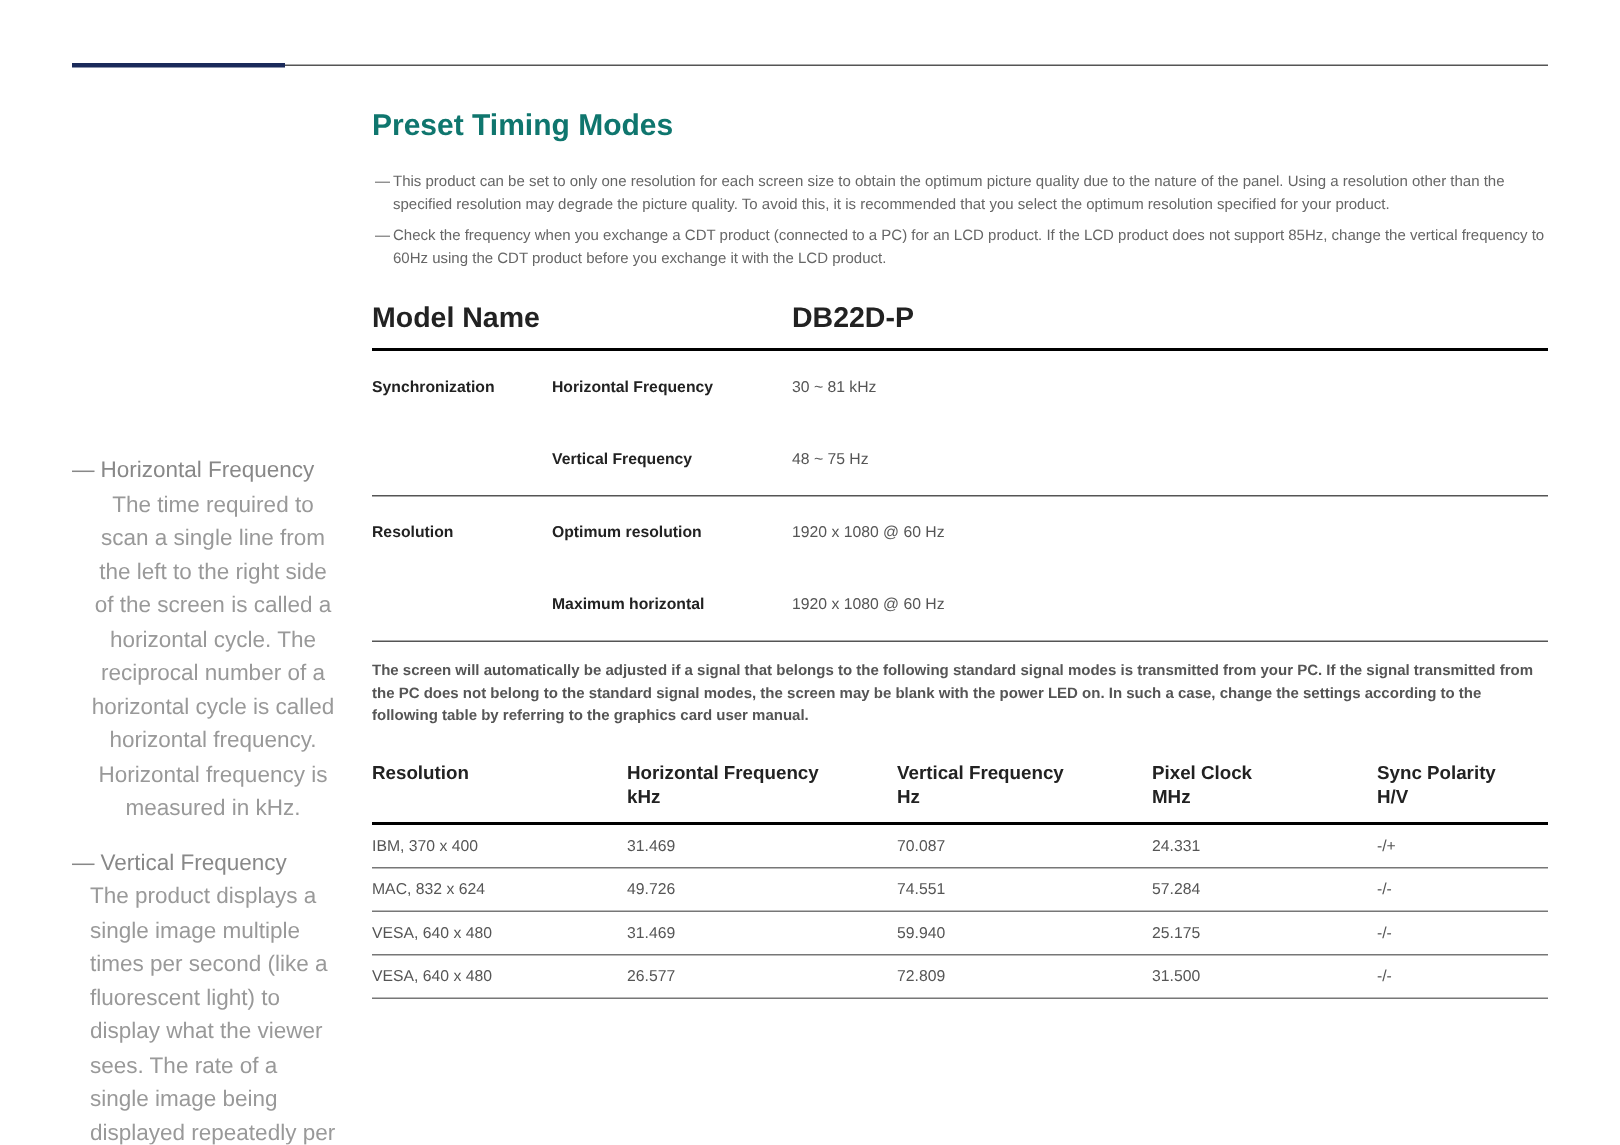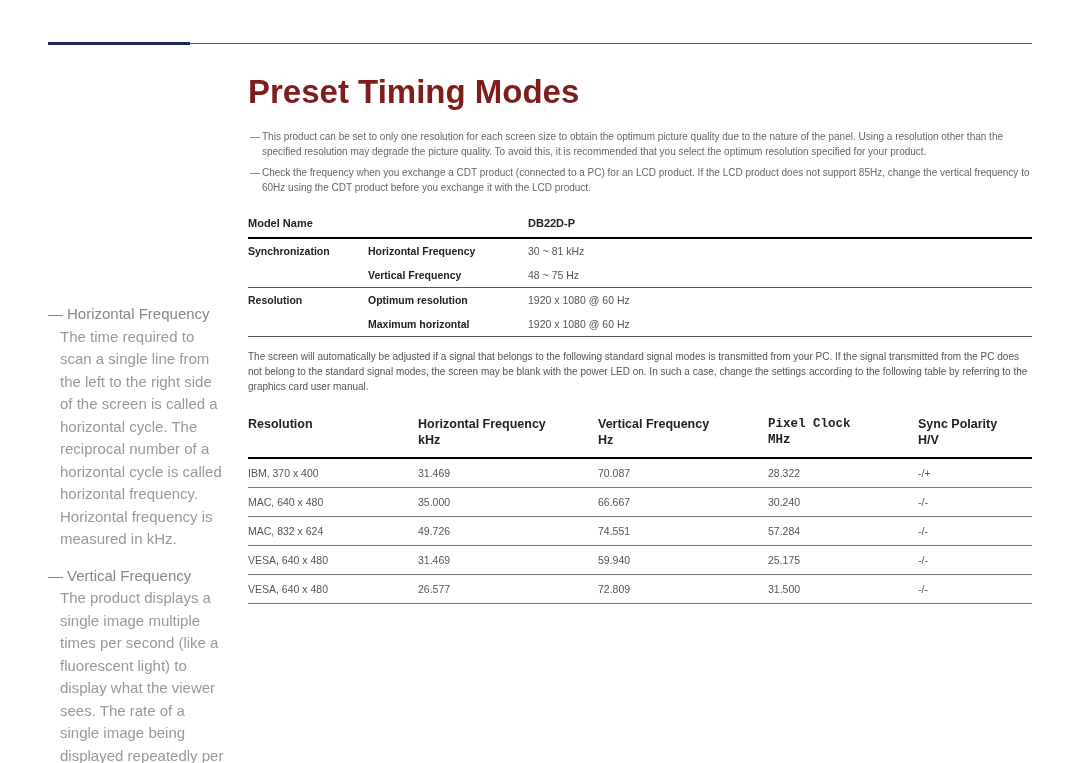--- a/index.html
+++ b/index.html
@@ -17,53 +17,53 @@
   }
   .top-rule .dark { border-top: 3px solid #1a2a5a; width: 142px; }
   .top-rule .light { border-top: 1px solid #555; flex: 1; margin-top:1px; }
   .layout { display: flex; gap: 24px; }
   .sidebar { width: 176px; font-size: 15px; color: #888; line-height: 1.5; }
   .side-block { margin-bottom: 14px; }
   .side-title { color: #888; margin-bottom: 4px; }
   .side-dash { color:#888; display:inline-block; margin-right:4px;}
   .side-body { color: #999; }
   .main { flex: 1; }
-  h1 { color: #7f1d1d; font-size: 33px; font-weight: 700; margin-bottom: 18px; }
+  h1 { color: #0f766e; font-size: 20px; font-weight: 700; margin-bottom: 18px; }
   .notes { font-size: 10px; color: #666; line-height: 1.5; margin-bottom: 14px; }
   .note-item { display:flex; margin-bottom:6px; }
   .note-dash { width:14px; flex:none; text-align:left; padding-left:2px; color:#666;}
   .note-text { flex:1; }
   .spec-table { width:100%; border-collapse: collapse; font-size: 10.5px; margin-bottom: 12px;}
-  .spec-table .hdr td { font-weight: 700; font-size: 11px; padding: 8px 0; border-bottom: 2px solid #000;}
-  .spec-table td { padding: 6px 0; vertical-align: top; }
+  .spec-table .hdr td { font-weight: 700; font-size: 19px; padding: 8px 0; border-bottom: 2px solid #000;}
+  .spec-table td { padding: 18px 0; vertical-align: top; }
   .spec-table .lbl { font-weight:700; width:120px;}
   .spec-table .sub { font-weight:700; width:160px;}
   .spec-table .val { color:#555; }
   .spec-table .thin td { border-bottom: 1px solid #555;}
-  .desc { font-size: 10px; color:#555; line-height:1.5; margin-bottom: 16px;}
+  .desc { font-size: 10px; color:#555; line-height:1.5; margin-bottom: 16px; font-weight: bold;}
   .timing { width:100%; border-collapse: collapse; font-size: 10.5px;}
   .timing th { text-align:left; font-weight:700; font-size:12.5px; padding: 6px 0 8px 0; border-bottom:2px solid #000; vertical-align:top; line-height:1.3;}
   .timing td { padding: 8px 0; border-bottom: 1px solid #777; color:#555;}
-  .timing .c1{width:170px;} .timing .c2{width:180px;} .timing .c3{width:170px;} .timing .c4{width:150px;font-family:Liberation Mono, monospace;}
+  .timing .c1{width:170px;} .timing .c2{width:180px;} .timing .c3{width:170px;} .timing .c4{width:150px;}
   .sidebar-pad { height:230px;}
 </style>
 </head>
 <body>
 
 <div class="top-rule">
   <div class="dark"></div>
     <div class="light"></div>
 </div>
 
 <div class="layout">
   <div class="sidebar">
     <div class="sidebar-pad"></div>
     <div class="side-block">
       <div><span class="side-dash">―</span><span class="side-title">Horizontal Frequency</span></div>
-      <div class="side-body" style="padding-left:12px;">The time required to scan a single line from the left to the right side of the screen is called a horizontal cycle. The reciprocal number of a horizontal cycle is called horizontal frequency. Horizontal frequency is measured in kHz.</div>
+      <div class="side-body" style="padding-left:12px;text-align:center;">The time required to scan a single line from the left to the right side of the screen is called a horizontal cycle. The reciprocal number of a horizontal cycle is called horizontal frequency. Horizontal frequency is measured in kHz.</div>
     </div>
     <div class="side-block">
       <div><span class="side-dash">―</span><span class="side-title">Vertical Frequency</span></div>
       <div class="side-body" style="padding-left:12px;">The product displays a single image multiple times per second (like a fluorescent light) to display what the viewer sees. The rate of a single image being displayed repeatedly per second is called vertical frequency or refresh rate. Vertical frequency is measured in Hz.</div>
     </div>
   </div>
 
   <div class="main">
     <h1>Preset Timing Modes</h1>
 
@@ -117,29 +117,22 @@
         <th class="c3"><span>Vertical Frequency</span><br><span>Hz</span></th>
         <th class="c4"><span>Pixel Clock</span><br><span>MHz</span></th>
         <th><span>Sync Polarity</span><br><span>H/V</span></th>
       </tr>
       </tbody>
         <tbody id="timing-body">
           <tr>
             <td>IBM, 370 x 400</td>
             <td>31.469</td>
             <td>70.087</td>
-            <td>28.322</td>
+            <td>24.331</td>
             <td>-/+</td>
-          </tr>
-          <tr>
-            <td>MAC, 640 x 480</td>
-            <td>35.000</td>
-            <td>66.667</td>
-            <td>30.240</td>
-            <td>-/-</td>
           </tr>
           <tr>
             <td>MAC, 832 x 624</td>
             <td>49.726</td>
             <td>74.551</td>
             <td>57.284</td>
             <td>-/-</td>
           </tr>
           <tr>
             <td>VESA, 640 x 480</td>

